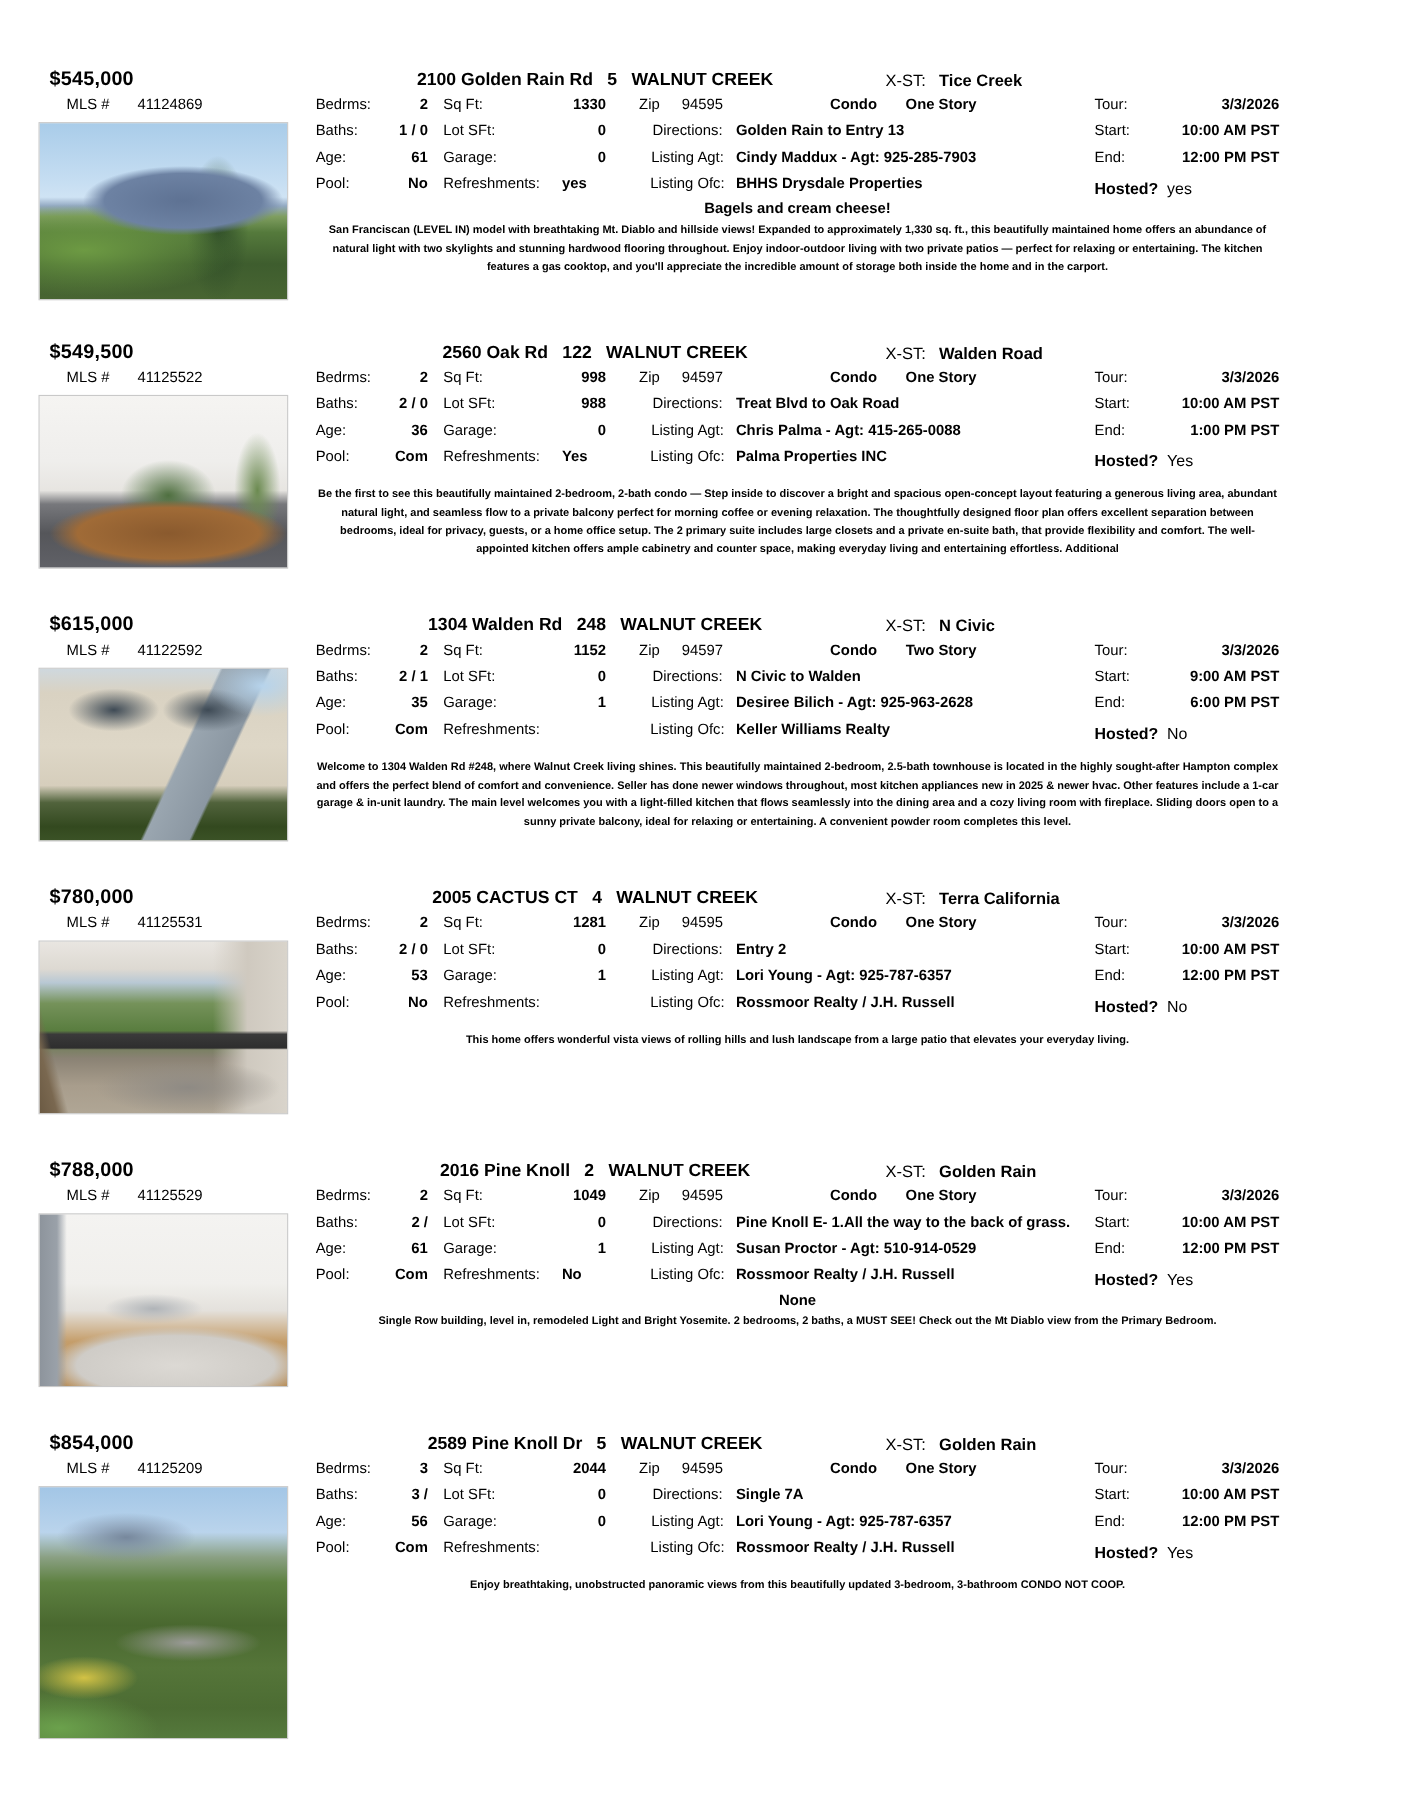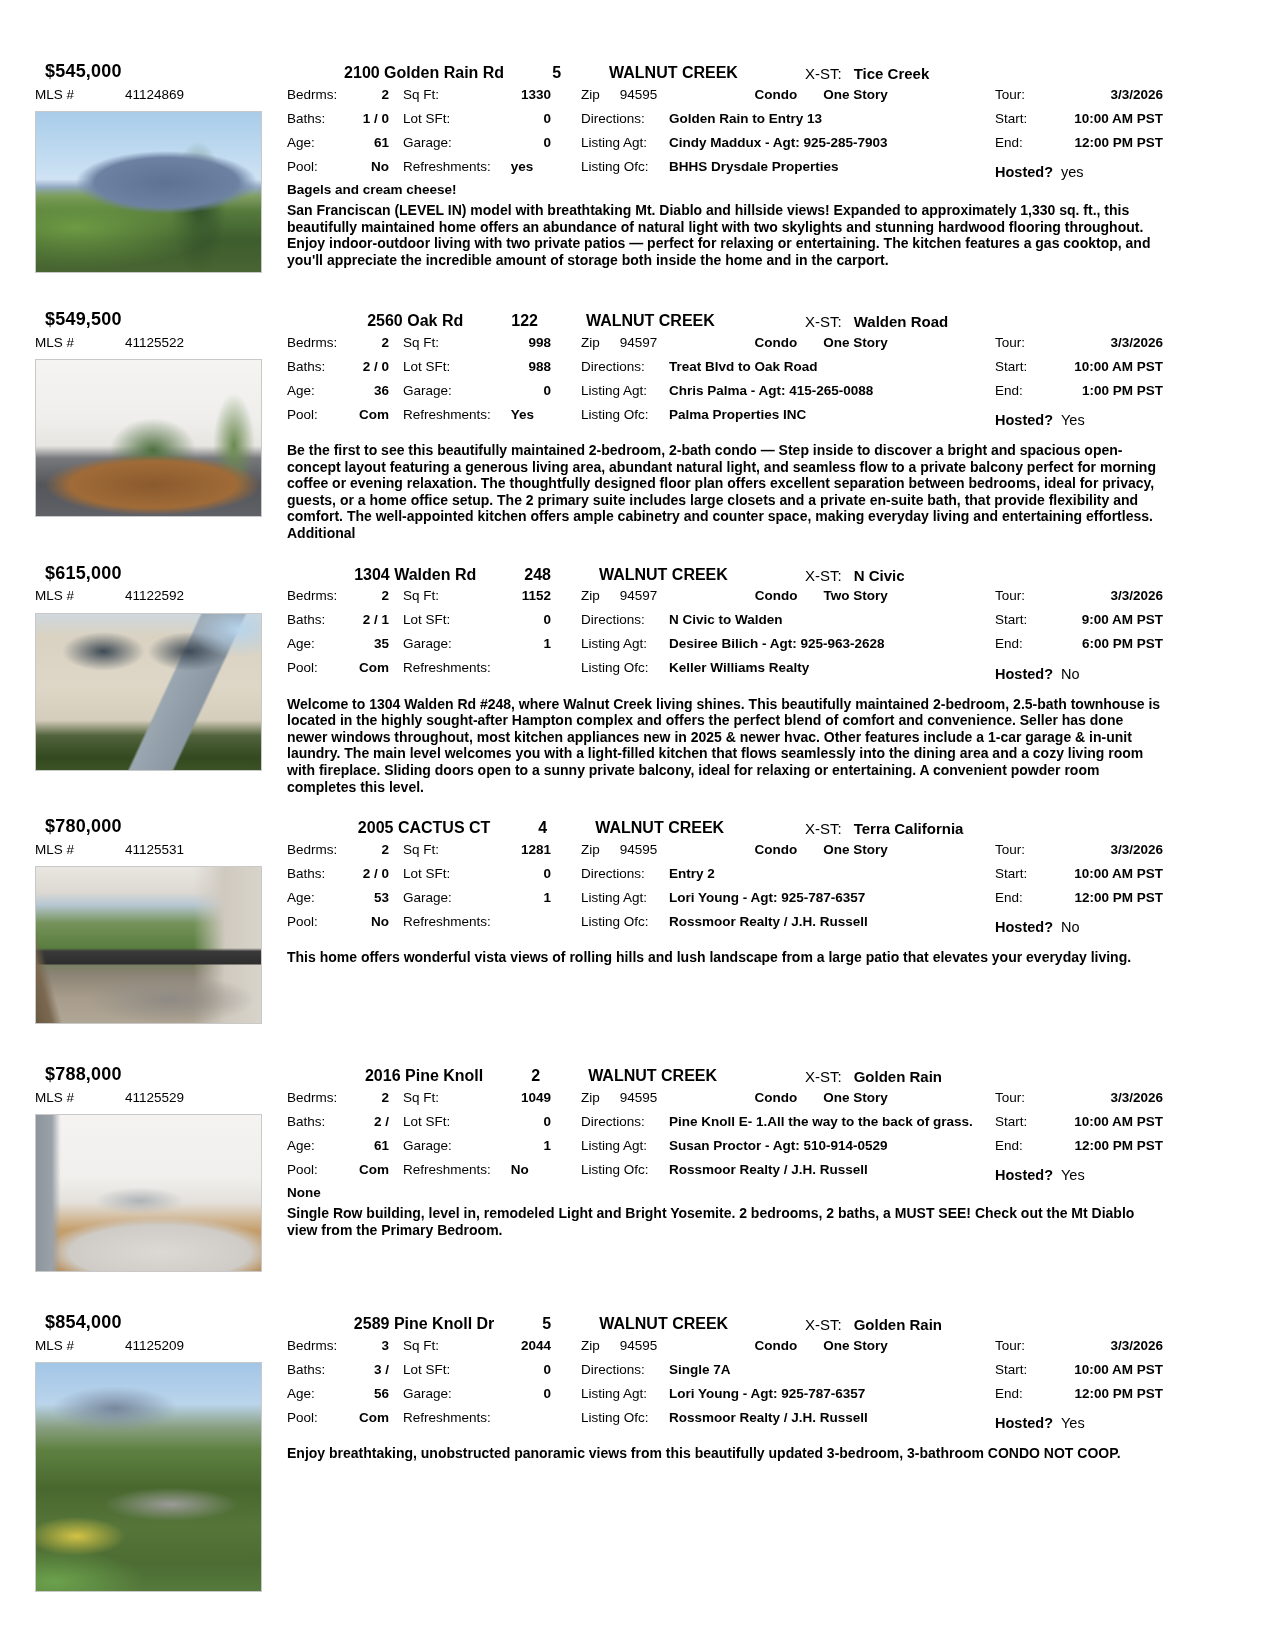--- a/index.html
+++ b/index.html
@@ -3,26 +3,26 @@
 <meta charset="utf-8">
 <style>
   html,body{margin:0;padding:0;background:#ffffff;}
   body{width:1275px;height:1650px;overflow:hidden;color:#000;
        font-family:"Liberation Sans", sans-serif;-webkit-font-smoothing:antialiased;}
   .page{padding:40px 112px 0 35px;box-sizing:border-box;width:1275px;}
   .listing{min-height:248px;}
   
   .lhead{display:flex;align-items:flex-end;padding-top:2px;height:42px;box-sizing:border-box;}
   .price{width:252px;box-sizing:border-box;padding-left:10px;font-size:18px;font-weight:bold;letter-spacing:.2px;}
-  .addr{flex:1;display:flex;justify-content:center;gap:48px;font-size:16px;font-weight:bold;white-space:nowrap;}
+  .addr{flex:1;display:flex;justify-content:center;gap:13px;font-size:16px;font-weight:bold;white-space:nowrap;}
   .xst{width:368px;box-sizing:border-box;padding-top:13px;padding-left:10px;font-size:15px;white-space:nowrap;}
   .xst .xlab{font-weight:normal;margin-right:12px;}
   .xst b{font-weight:bold;}
   
-  .lbody{display:flex;margin-top:0;}
+  .lbody{display:flex;margin-top:0;text-align:center;}
   .leftcol{width:252px;box-sizing:border-box;}
   .mlsrow{display:flex;height:24px;align-items:center;font-size:13.5px;}
   .mlslab{width:90px;}
   .photo{width:227px;margin-top:5px;border:1px solid #c9c9c9;box-sizing:border-box;}
   .ph162{height:162px;} .ph158{height:158px;} .ph230{height:230px;}
   .rightcol{flex:1;font-size:13.5px;}
   .grow{display:flex;height:24px;align-items:center;}
   .ga{width:102px;display:flex;justify-content:space-between;align-items:baseline;}
   .gb{width:148px;margin-left:14px;display:flex;justify-content:space-between;align-items:baseline;}
   .gb.tight{justify-content:flex-start;gap:20px;}
@@ -32,21 +32,21 @@
   .gd{width:168px;margin-left:10px;display:flex;justify-content:space-between;align-items:baseline;}
   .gd b{font-weight:bold;}
   .gd.hosted{justify-content:flex-start;gap:8px;margin-top:12px;font-size:14.5px;}
   .gd.hosted b{font-weight:bold;}
   .gd.hosted span{font-weight:normal;}
   .ziplab{margin-right:20px;}
   .zipval{font-weight:normal;}
   .ptype{flex:1;display:flex;justify-content:center;gap:26px;}
   .ptype b{font-weight:bold;}
   .note{font-weight:bold;line-height:21px;margin-top:1px;}
-  .desc{margin:16px 0 0 0;font-weight:bold;font-size:14px;line-height:16.6px;max-width:878px;}
+  .desc{margin:16px 0 0 0;font-weight:bold;font-size:10px;line-height:16.6px;max-width:878px;}
   .note + .desc{margin-top:2px;}
   b{font-weight:bold;}
   
   .photo-1{background:
     radial-gradient(ellipse 130px 45px at 58% 44%, #5e7293 0%, #6d82a3 55%, rgba(110,130,160,0) 70%),
     radial-gradient(ellipse 200px 60px at 18% 72%, #6d9a43 0%, rgba(109,154,67,0) 70%),
     radial-gradient(ellipse 40px 95px at 72% 60%, #2f4d28 0%, rgba(47,77,40,0) 70%),
     linear-gradient(180deg,#a9cce9 0%,#c3dcf1 30%,#cfe3f4 42%,#93a9c2 47%,#7f9e60 53%,#557a3c 62%,#3e5d2e 80%,#486532 100%);}
   .photo-2{background:
     radial-gradient(ellipse 150px 42px at 52% 80%, #8a5a2e 0%, #a06b37 55%, rgba(160,107,55,0) 72%),

